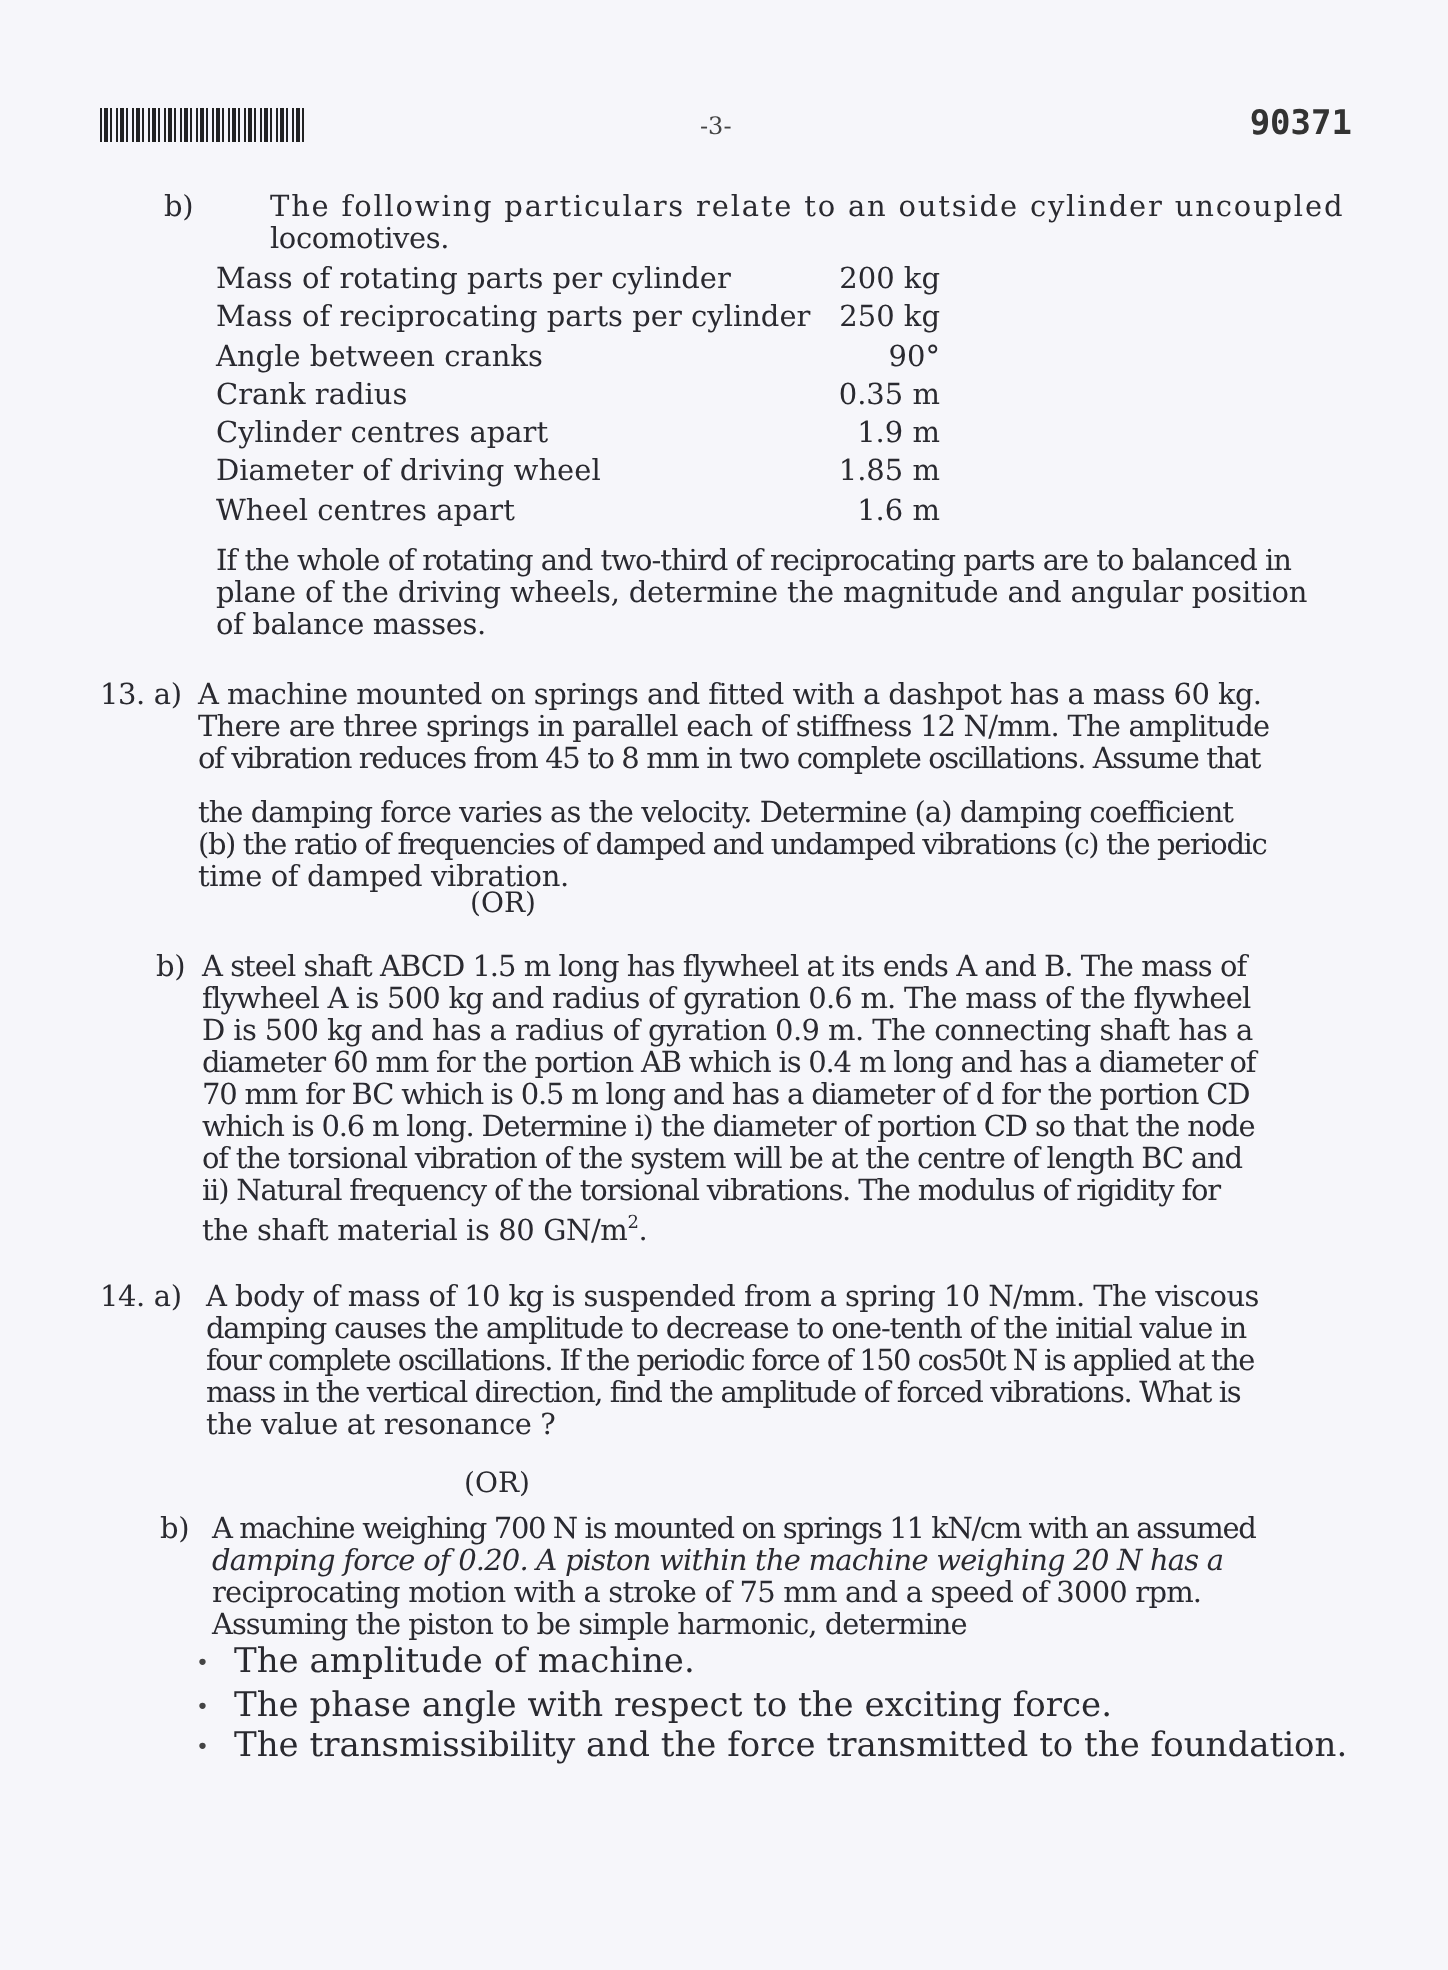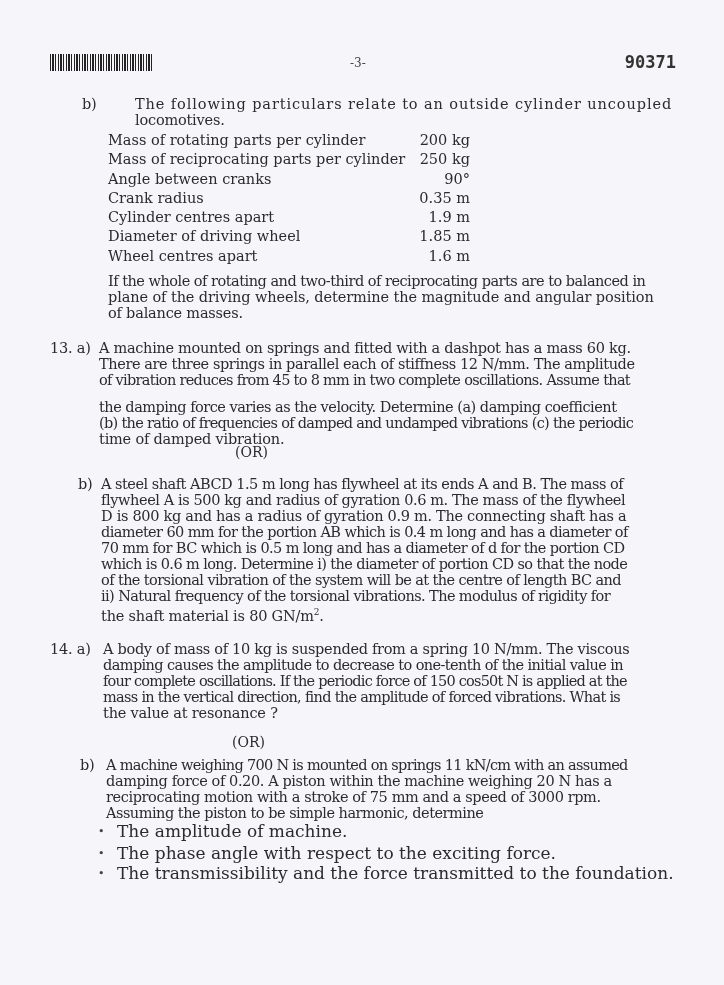--- a/index.html
+++ b/index.html
@@ -104,21 +104,21 @@
     </div>
   </div>
 
   <div class="or" style="left:235px;top:444px;">(OR)</div>
 
   <div class="q" style="left:0;top:476px;width:724px;">
     <span class="qnum" style="left:78px;top:0;">b)</span>
     <div class="qbody" style="left:101px;top:0;width:560px;">
       <div style="white-space:nowrap;letter-spacing:-0.5px;">A steel shaft ABCD 1.5 m long has flywheel at its ends A and B. The mass of</div>
       <div style="white-space:nowrap;letter-spacing:-0.4px;">flywheel A is 500 kg and radius of gyration 0.6 m. The mass of the flywheel</div>
-      <div style="white-space:nowrap;letter-spacing:-0.3px;">D is 800 kg and has a radius of gyration 0.9 m. The connecting shaft has a</div>
+      <div style="white-space:nowrap;letter-spacing:-0.3px;">D is 500 kg and has a radius of gyration 0.9 m. The connecting shaft has a</div>
       <div style="white-space:nowrap;letter-spacing:-0.6px;">diameter 60 mm for the portion AB which is 0.4 m long and has a diameter of</div>
       <div style="white-space:nowrap;letter-spacing:-0.6px;">70 mm for BC which is 0.5 m long and has a diameter of d for the portion CD</div>
       <div style="white-space:nowrap;letter-spacing:-0.6px;">which is 0.6 m long. Determine i) the diameter of portion CD so that the node</div>
       <div style="white-space:nowrap;letter-spacing:-0.6px;">of the torsional vibration of the system will be at the centre of length BC and</div>
       <div style="white-space:nowrap;letter-spacing:-0.6px;">ii) Natural frequency of the torsional vibrations. The modulus of rigidity for</div>
       <div>
         <span>the shaft material is 80 GN/m</span><sup>2</sup><span>.</span>
       </div>
     </div>
   </div>
@@ -133,21 +133,21 @@
       <div>the value at resonance ?</div>
     </div>
   </div>
 
   <div class="or" style="left:232px;top:734px;">(OR)</div>
 
   <div class="q" style="left:0;top:757px;width:724px;">
     <span class="qnum" style="left:80px;top:0;">b)</span>
     <div class="qbody" style="left:106px;top:0;width:560px;">
       <div style="white-space:nowrap;letter-spacing:-0.7px;">A machine weighing 700 N is mounted on springs 11 kN/cm with an assumed</div>
-      <div style="white-space:nowrap;letter-spacing:-0.4px;">damping force of 0.20. A piston within the machine weighing 20 N has a</div>
+      <div style="white-space:nowrap;letter-spacing:-0.4px;font-style:italic;">damping force of 0.20. A piston within the machine weighing 20 N has a</div>
       <div style="white-space:nowrap;letter-spacing:-0.4px;">reciprocating motion with a stroke of 75 mm and a speed of 3000 rpm.</div>
       <div style="white-space:nowrap;letter-spacing:-0.5px;">Assuming the piston to be simple harmonic, determine</div>
     </div>
   </div>
 
   <ul class="bullets" style="left:98px;top:822px;">
     <li>The amplitude of machine.</li>
     <li style="margin-top:3px;">The phase angle with respect to the exciting force.</li>
     <li style="margin-top:1px;">The transmissibility and the force transmitted to the foundation.</li>
   </ul>

